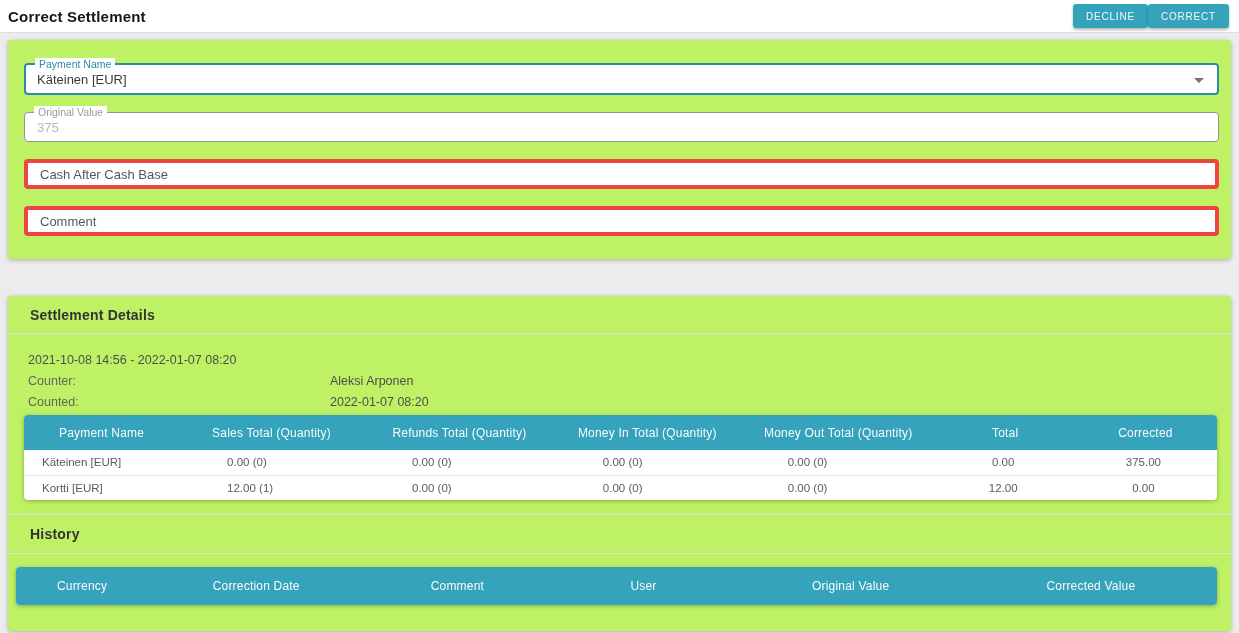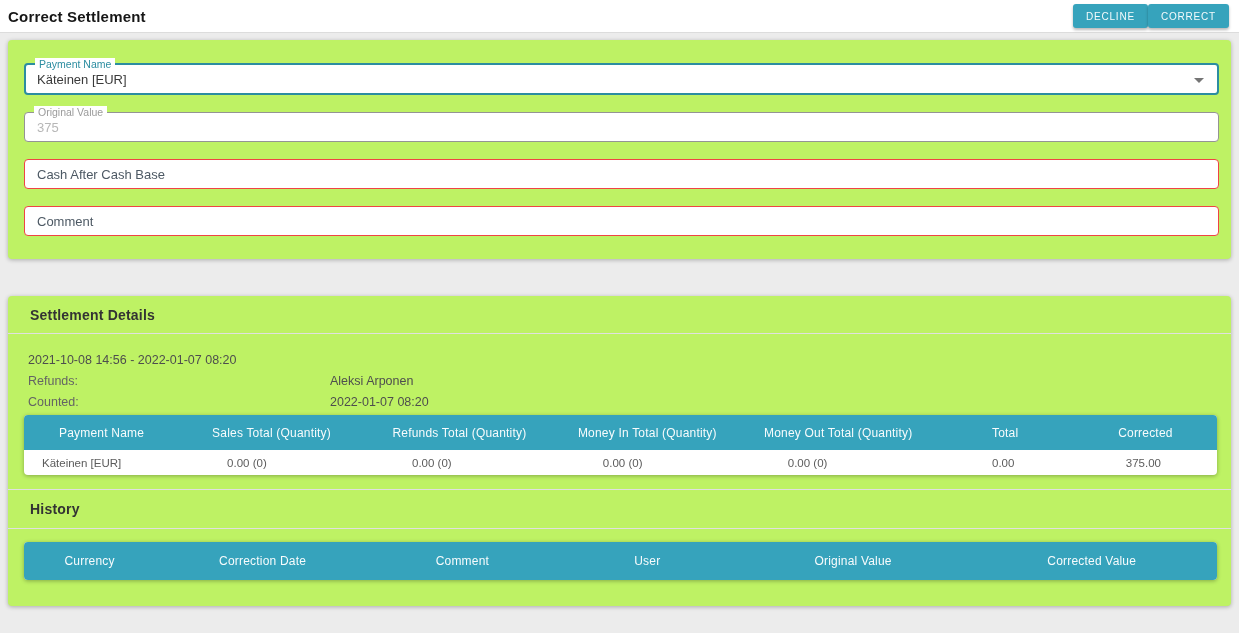--- a/index.html
+++ b/index.html
@@ -46,21 +46,21 @@
   .float-label{
     position:absolute;top:-7px;left:9px;background:#fff;padding:0 4px;
     font-size:10.5px;line-height:12px;color:var(--select-accent);
   }
   .select-value{font-size:13px;color:#3a3a3a;padding-left:11px;}
   .caret{
     position:absolute;right:13px;top:13px;width:0;height:0;
     border-left:5px solid transparent;border-right:5px solid transparent;
     border-top:5px solid #757575;
   }
-  .field.text-field{border:1px solid #ef4444;height:30px;}
+  .field.text-field{border:4px solid #ef4444;height:30px;}
   .field.disabled-field{border:1px solid #949494;}
   .field.disabled-field .float-label{color:#9b9b9b;}
   .field input{
     width:100%;height:100%;border:none;outline:none;background:transparent;
     font-family:inherit;font-size:13px;color:#3a3a3a;padding:0 12px;
   }
   .field.disabled-field input{color:#b7b7b7;}
   .field input::placeholder{color:#4d5964;opacity:1;}
   
   .section-head{
@@ -70,21 +70,21 @@
   .section-title{font-size:14px;font-weight:600;color:#333333;letter-spacing:.2px;}
   .details-list{padding:16px 0 0 20px;}
   .detail-row{display:flex;line-height:21px;font-size:12.5px;}
   .detail-label{width:302px;color:#646464;}
   .detail-value{color:#4e4e4e;}
   
   .table-panel{
     margin:2px 14px 0 16px;border-radius:4px;overflow:hidden;
     box-shadow:0 1px 4px rgba(0,0,0,0.3);background:#fff;
   }
-  .table-panel.history-panel{margin-top:13px;}
+  .table-panel.history-panel{margin-top:13px;margin-left:8px;}
   table{width:100%;border-collapse:collapse;table-layout:fixed;}
   thead th{
     background:var(--accent);color:rgba(255,255,255,0.96);
     font-size:12px;font-weight:400;letter-spacing:.2px;
     height:35px;text-align:center;padding:0 4px;
   }
   .history-panel thead th{height:38px;}
   tbody td{
     font-size:11.5px;color:#5c5c5c;height:25px;
     border-bottom:1px solid #e8e8e8;padding:0 4px;text-align:left;
@@ -150,21 +150,21 @@
     <span class="section-title">Settlement Details</span>
   </div>
 
   <div class="details-list">
 
       <div class="detail-row">
         <span class="detail-value">2021-10-08 14:56 - 2022-01-07 08:20</span>
       </div>
 
       <div class="detail-row">
-        <span class="detail-label">Refunds:</span>
+        <span class="detail-label">Counter:</span>
         <span class="detail-value">Aleksi Arponen</span>
       </div>
 
       <div class="detail-row">
         <span class="detail-label">Counted:</span>
         <span class="detail-value">2022-01-07 08:20</span>
       </div>
     </div>
 
   <div class="table-panel">
@@ -183,20 +183,29 @@
         <tbody>
           <tr>
             <td>Käteinen [EUR]</td>
             <td>0.00 (0)</td>
             <td>0.00 (0)</td>
             <td>0.00 (0)</td>
             <td>0.00 (0)</td>
             <td>0.00</td>
             <td>375.00</td>
           </tr>
+          <tr>
+            <td>Kortti [EUR]</td>
+            <td>12.00 (1)</td>
+            <td>0.00 (0)</td>
+            <td>0.00 (0)</td>
+            <td>0.00 (0)</td>
+            <td>12.00</td>
+            <td>0.00</td>
+          </tr>
         </tbody>
       </table>
   </div>
 
   <div class="full-divider"></div>
 
   <div class="section-head history-head">
     <span class="section-title">History</span>
   </div>
 

